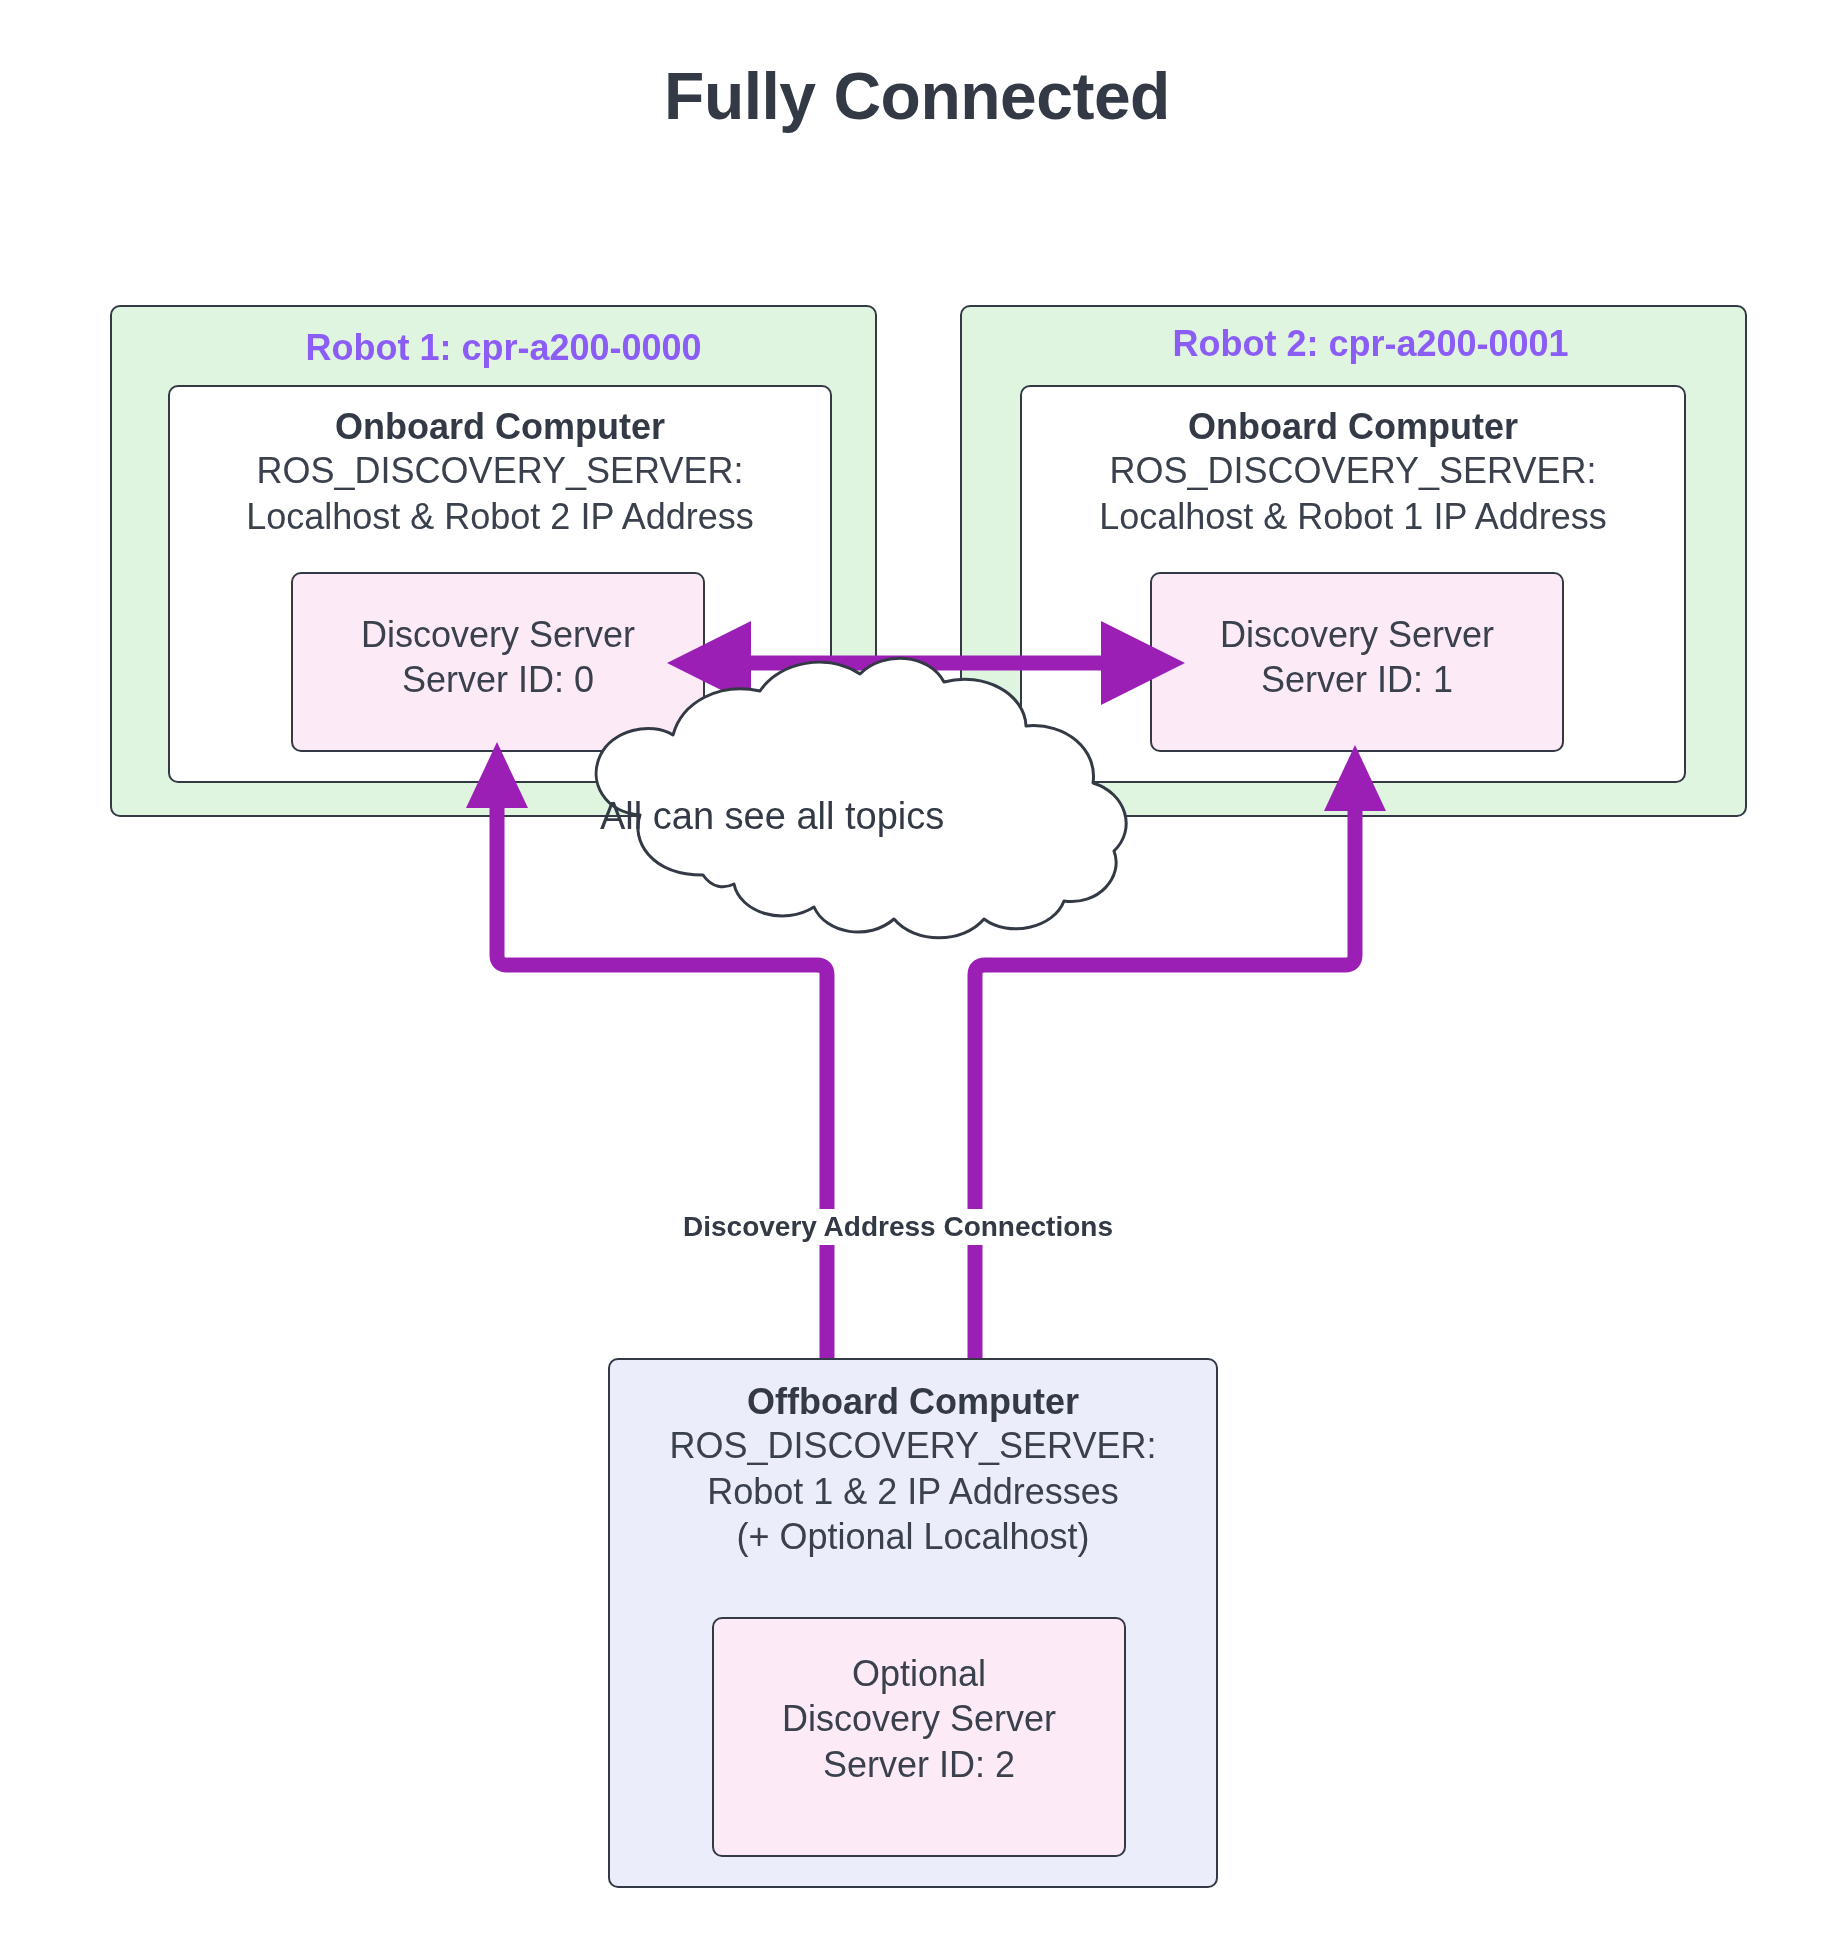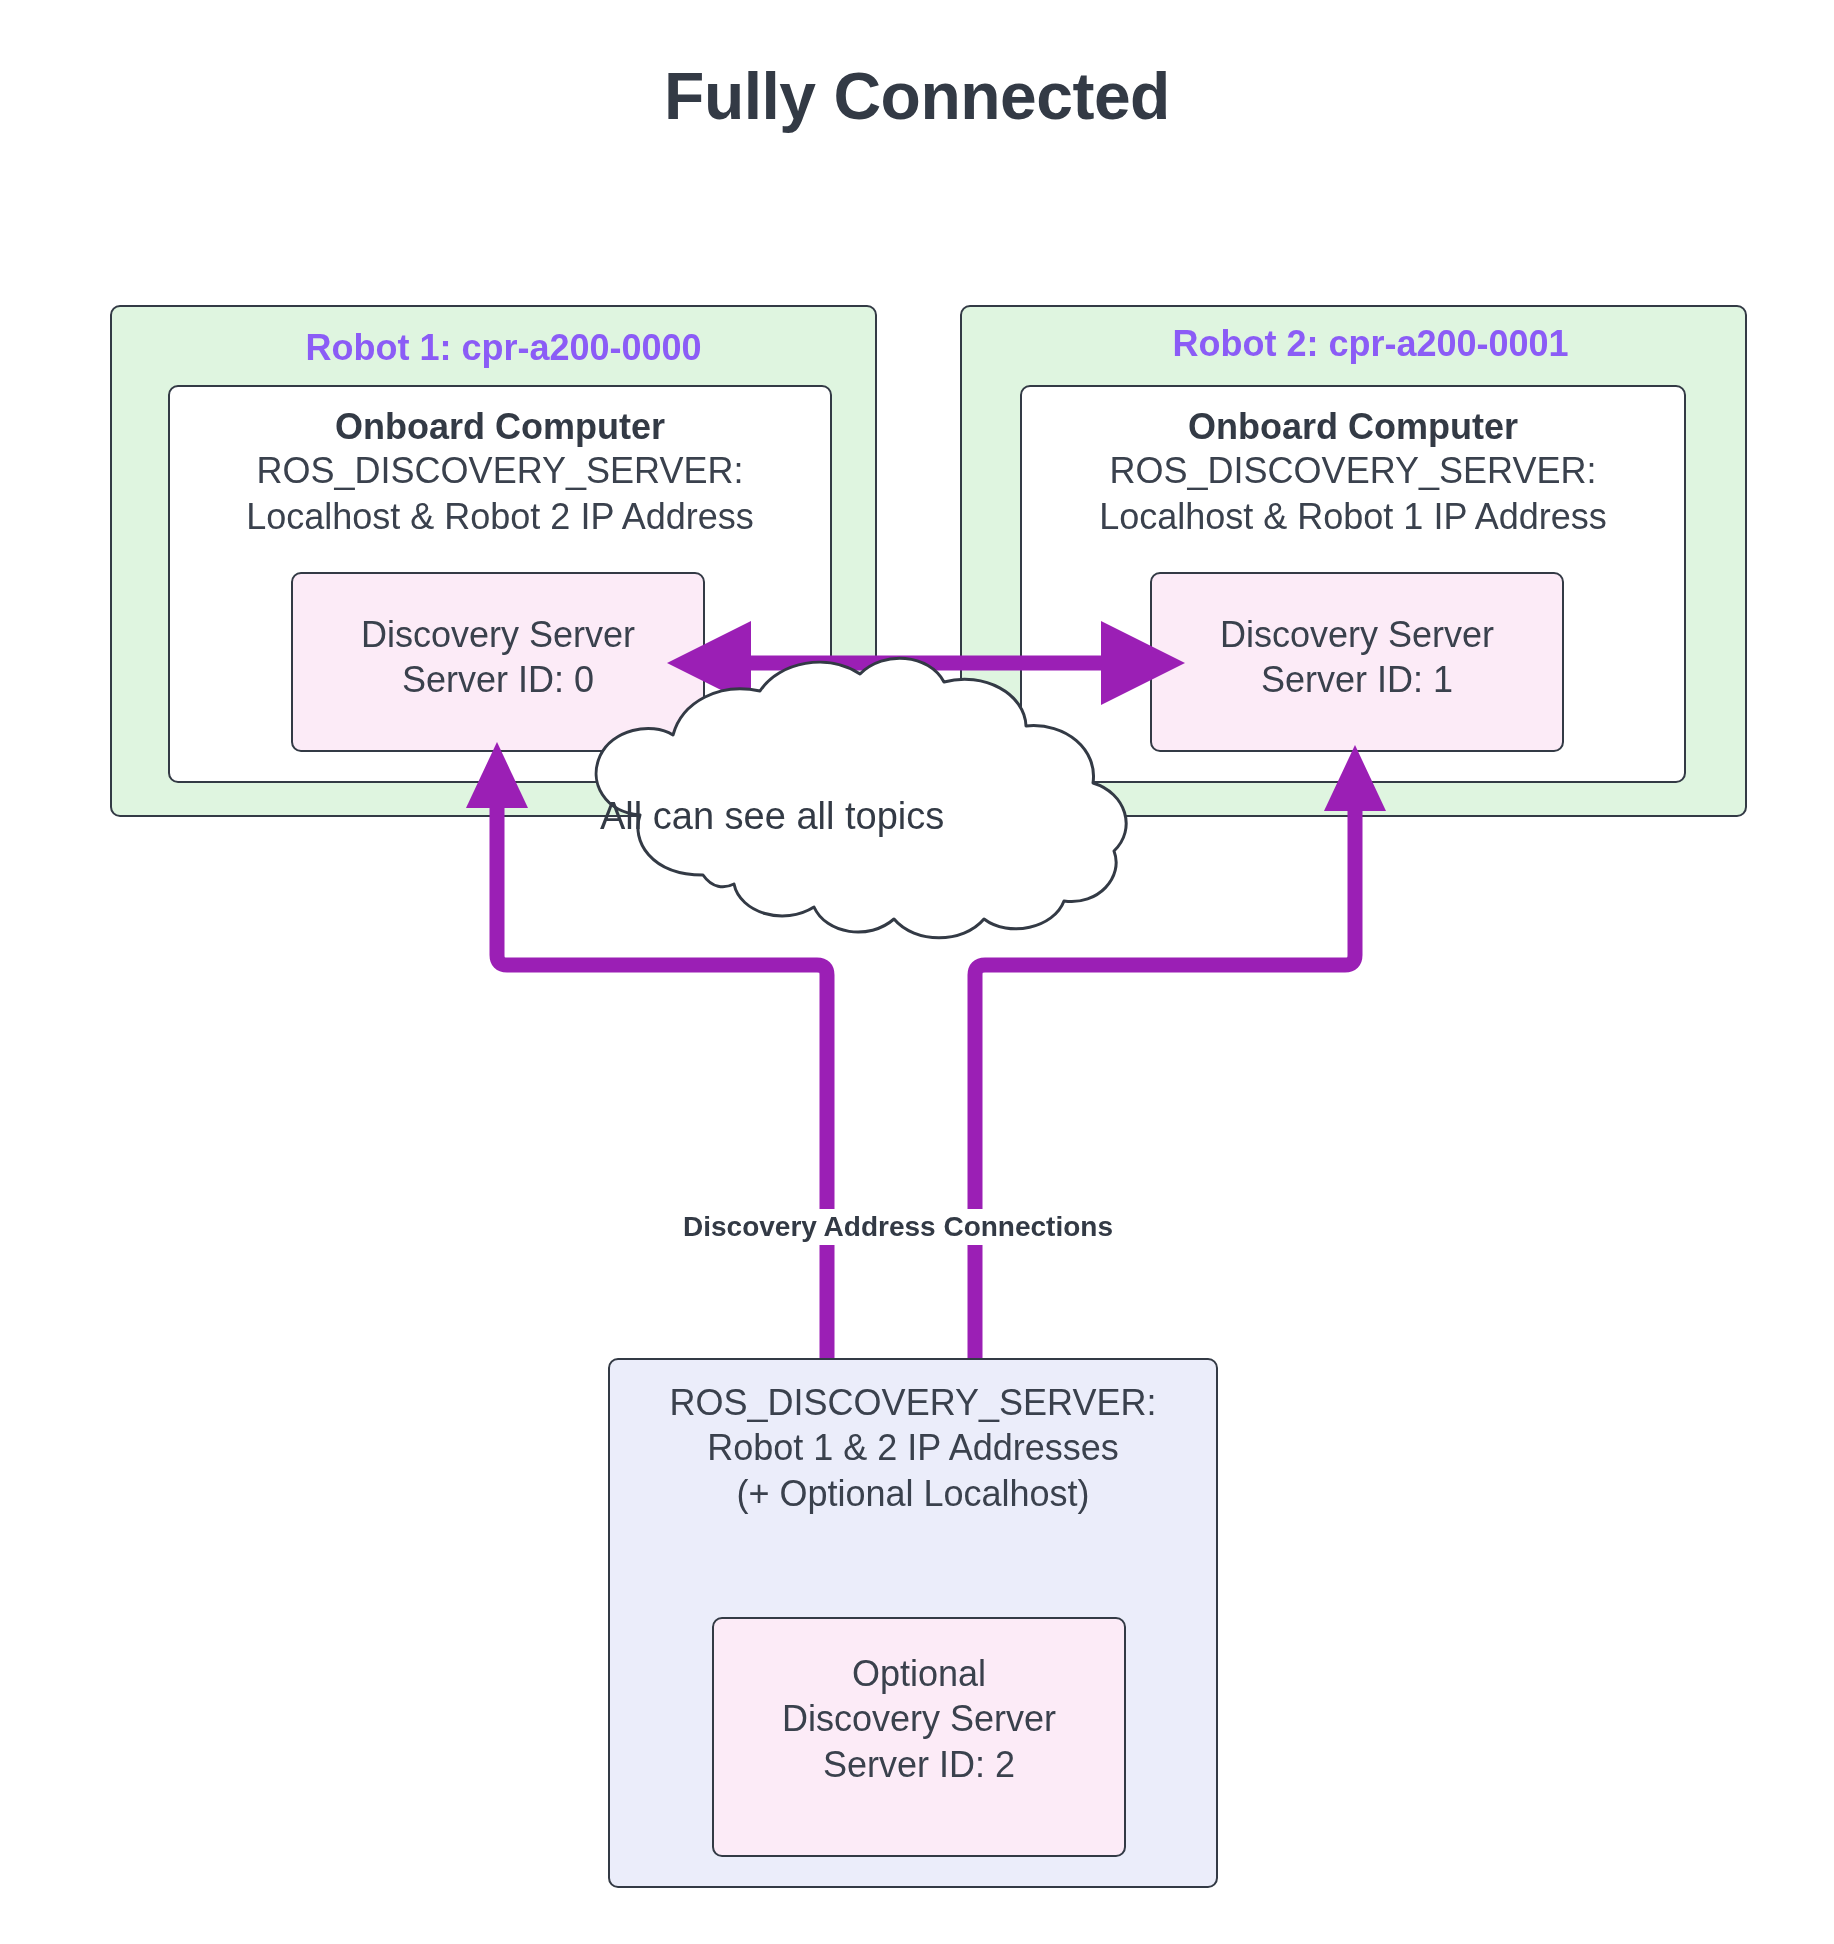--- a/index.html
+++ b/index.html
@@ -150,20 +150,21 @@
 
   <div class="box server" style="left:1150px; top:572px; width:414px; height:180px;">
     <div class="stack" style="top:38px;">
       <div class="box-line">Discovery Server</div>
       <div class="box-line">Server ID: 1</div>
     </div>
   </div>
 
   <div class="box offboard" style="left:608px; top:1358px; width:610px; height:530px;">
     <div class="stack" style="top:20px;">
+      <div class="box-heading">Offboard Computer</div>
       <div class="box-line">ROS_DISCOVERY_SERVER:</div>
       <div class="box-line">Robot 1 &amp; 2 IP Addresses</div>
       <div class="box-line">(+ Optional Localhost)</div>
     </div>
   </div>
 
   <div class="box server" style="left:712px; top:1617px; width:414px; height:240px;">
     <div class="stack" style="top:32px;">
       <div class="box-line">Optional</div>
       <div class="box-line">Discovery Server</div>

